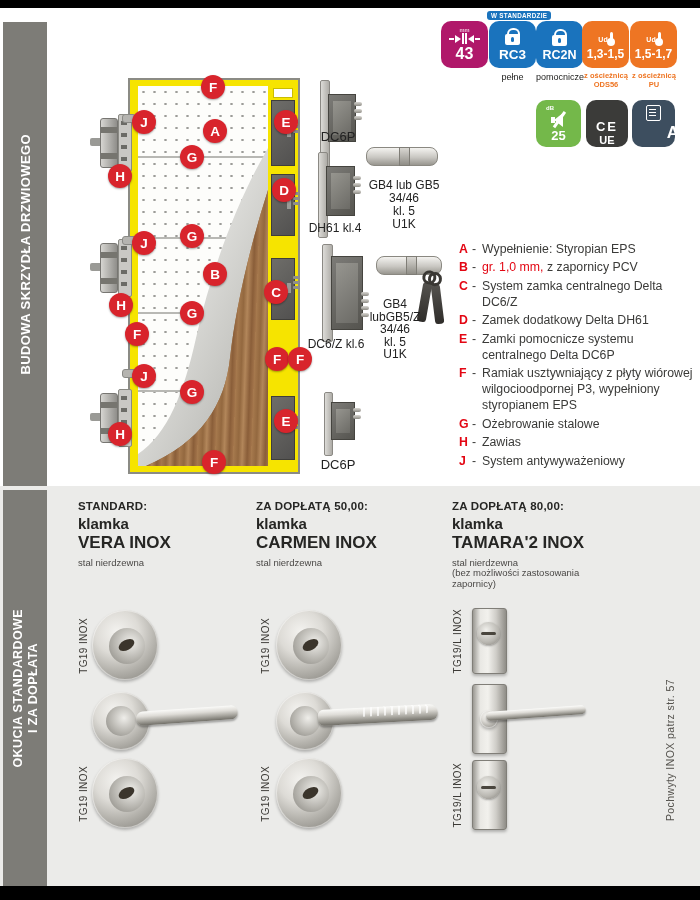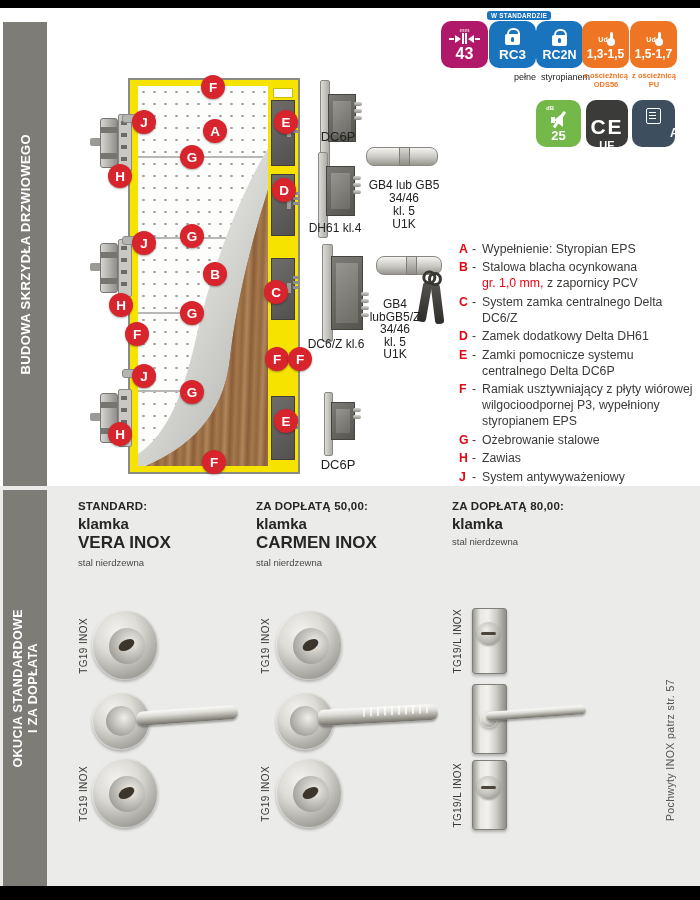--- a/index.html
+++ b/index.html
@@ -56,21 +56,21 @@
   .cyl{position:absolute;height:17px;background:linear-gradient(180deg,#f4f3f0,#c9c7c2 55%,#98968f);border:1px solid #8a8881;border-radius:8px;}
   .cyl i{position:absolute;left:45%;top:-1px;width:9px;height:17px;background:linear-gradient(180deg,#d9d7d2,#8f8d86);border:1px solid #7f7d76;}
   .key{position:absolute;width:9px;height:40px;background:linear-gradient(#55534f,#2f2d2a);border-radius:3px;}
   .key::before{content:'';position:absolute;top:-12px;left:-2px;width:8px;height:8px;border:3px solid #3a3834;border-radius:50%;}
   .lk-label{position:absolute;font-size:12px;color:#222;text-align:center;line-height:13px;}
 
   
   .badge{position:absolute;width:47px;height:47px;border-radius:10px;color:#fff;display:flex;flex-direction:column;align-items:center;justify-content:center;box-sizing:border-box;}
   .badge .val{font-weight:bold;}
   .pill{position:absolute;background:#1a73bd;color:#fff;font-size:6.3px;font-weight:bold;padding:1px 4px;border-radius:3px;letter-spacing:.3px;}
-  .subtxt{position:absolute;font-size:9px;color:#1c1c1a;text-align:right;}
+  .subtxt{position:absolute;font-size:9px;color:#1c1c1a;text-align:center;}
   .subtxt-o{position:absolute;font-size:7.5px;color:#ee7523;text-align:center;line-height:8.5px;font-weight:bold;}
   .padlock{width:15px;height:11px;background:#fff;border-radius:2px;position:relative;margin:7px 0 2px;}
   .padlock::before{content:'';position:absolute;top:-6px;left:2px;width:9px;height:7px;border:2.5px solid #fff;border-bottom:none;border-radius:6px 6px 0 0;}
   .padlock::after{content:'';position:absolute;left:6px;top:3px;width:3px;height:5px;background:#1a73bd;border-radius:2px;}
   .arrow-ic{display:flex;align-items:center;gap:1px;height:12px;}
   .arrow-ic .tri-r{width:0;height:0;border-top:4px solid transparent;border-bottom:4px solid transparent;border-left:6px solid #fff;}
   .arrow-ic .tri-l{width:0;height:0;border-top:4px solid transparent;border-bottom:4px solid transparent;border-right:6px solid #fff;}
   .arrow-ic .vb{width:2px;height:11px;background:#fff;}
   .arrow-ic .stem{width:5px;height:2px;background:#fff;}
   .thermo-row{display:flex;align-items:flex-end;gap:2px;height:15px;}
@@ -330,21 +330,21 @@
   <div class="abs badge" style="left:489px;top:21px;background:#1a73bd;">
     <span class="padlock"></span>
     <span class="val" style="font-size:13.5px;">RC3</span>
   </div>
   <div class="abs subtxt" style="left:489px;top:72px;width:47px;">pełne</div>
 
   <div class="abs badge" style="left:536px;top:21px;background:#1a73bd;">
     <span class="padlock"></span>
     <span class="val" style="font-size:12.5px;">RC2N</span>
   </div>
-  <div class="abs subtxt" style="left:530px;top:72px;width:60px;">styropianem</div>
+  <div class="abs subtxt" style="left:530px;top:72px;width:60px;">pomocnicze</div>
 
   <div class="abs badge" style="left:582px;top:21px;background:#ee7523;">
     <span class="thermo-row">
         <span style="font-size:7px;font-weight:bold;">Ud</span>
         <span class="thermo"></span>
       </span>
     <span class="val" style="font-size:12px;margin-top:4px;">1,3-1,5</span>
   </div>
   <div class="abs subtxt-o" style="left:576px;top:72px;width:60px;">
     <div>z ościeżnicą</div>
@@ -366,42 +366,42 @@
   <div class="abs badge" style="left:536px;top:100px;width:45px;background:#74b84a;">
     <span style="font-size:6px;font-weight:bold;align-self:flex-start;margin-left:10px;">dB</span>
     <span class="spk">
         <span class="sq"></span>
         <span class="cone"></span>
         <span class="slash"></span>
       </span>
     <span class="val" style="font-size:13px;">25</span>
   </div>
   <div class="abs badge" style="left:586px;top:100px;width:42px;background:#3b3b39;">
-    <span class="val" style="font-size:21px;letter-spacing:2px;margin-top:18px;">CE</span>
+    <span class="val" style="font-size:13px;letter-spacing:2px;margin-top:18px;">CE</span>
     <span class="val" style="font-size:11px;">UE</span>
   </div>
   <div class="abs badge" style="left:632px;top:100px;width:43px;background:#3d4e5f;">
     <span class="doc-ic">
         <i style="top:3px;"></i>
         <i style="top:6px;"></i>
         <i style="top:9px;"></i>
       </span>
-    <span class="val" style="font-size:12px;margin-left:48px;">AT</span>
+    <span class="val" style="font-size:17px;margin-left:48px;">AT</span>
   </div>
 
   <div class="abs" id="legend">
       <div class="lg-row">
         <span class="lg-letter">A</span>
         <span class="lg-sep">-</span>
         <span class="lg-text"><span>Wypełnienie: Styropian EPS</span></span>
       </div>
       <div class="lg-row">
         <span class="lg-letter">B</span>
         <span class="lg-sep">-</span>
-        <span class="lg-text"><span class="lg-block">Stalowa blacha ocynkowana</span><span class="lg-red">gr. 1,0 mm,</span><span> z zapornicy PCV</span></span>
+        <span class="lg-text"><span class="lg-red">gr. 1,0 mm,</span><span> z zapornicy PCV</span></span>
       </div>
       <div class="lg-row">
         <span class="lg-letter">C</span>
         <span class="lg-sep">-</span>
         <span class="lg-text"><span>System zamka centralnego Delta DC6/Z</span></span>
       </div>
       <div class="lg-row">
         <span class="lg-letter">D</span>
         <span class="lg-sep">-</span>
         <span class="lg-text"><span>Zamek dodatkowy Delta DH61</span></span>
@@ -441,21 +441,23 @@
   </div>
   <div class="abs col-head" style="left:256px;top:500px;">
     <div class="tier">ZA DOPŁATĄ 50,00:</div>
     <div class="nm1">klamka</div>
     <div class="nm2">CARMEN INOX</div>
     <div class="mat">stal nierdzewna</div>
   </div>
   <div class="abs col-head" style="left:452px;top:500px;">
     <div class="tier">ZA DOPŁATĄ 80,00:</div>
     <div class="nm1">klamka</div>
+    <div class="nm2">TAMARA'2 INOX</div>
     <div class="mat">stal nierdzewna</div>
+    <div class="note">(bez możliwości zastosowania zapornicy)</div>
   </div>
 
   <div class="abs vlabel" style="left:76px;top:610px;height:72px;width:14px;">
       <span class="vtext">TG19 INOX</span>
     </div>
   <div class="abs rosette" style="left:92px;top:610px;width:66px;height:70px;">
     <span class="inner" style="left:17px;top:18px;width:36px;height:36px;"></span>
       <span class="hole" style="left:26px;top:30px;width:17px;height:10px;"></span>
   </div>
   <div class="abs rosette" style="left:92px;top:692px;width:58px;height:58px;">

